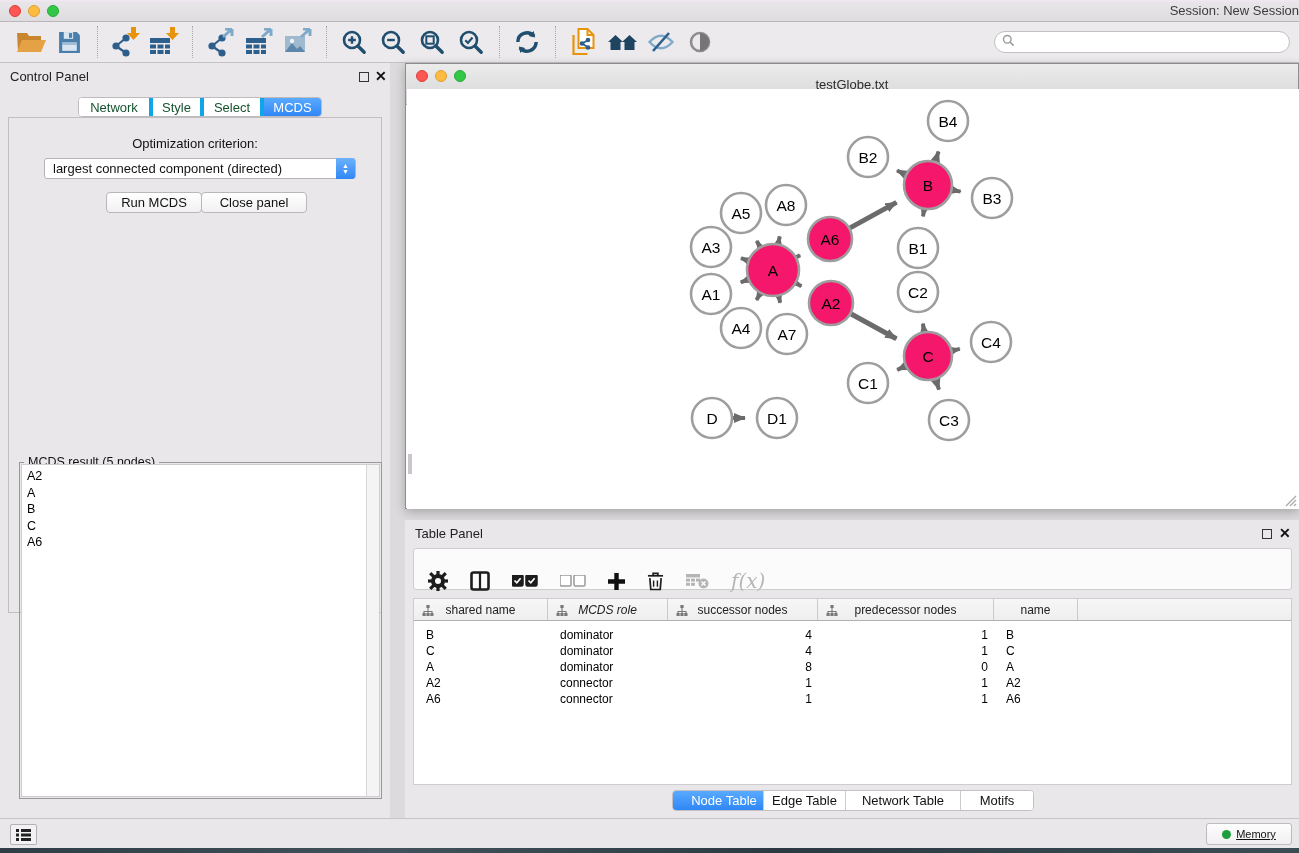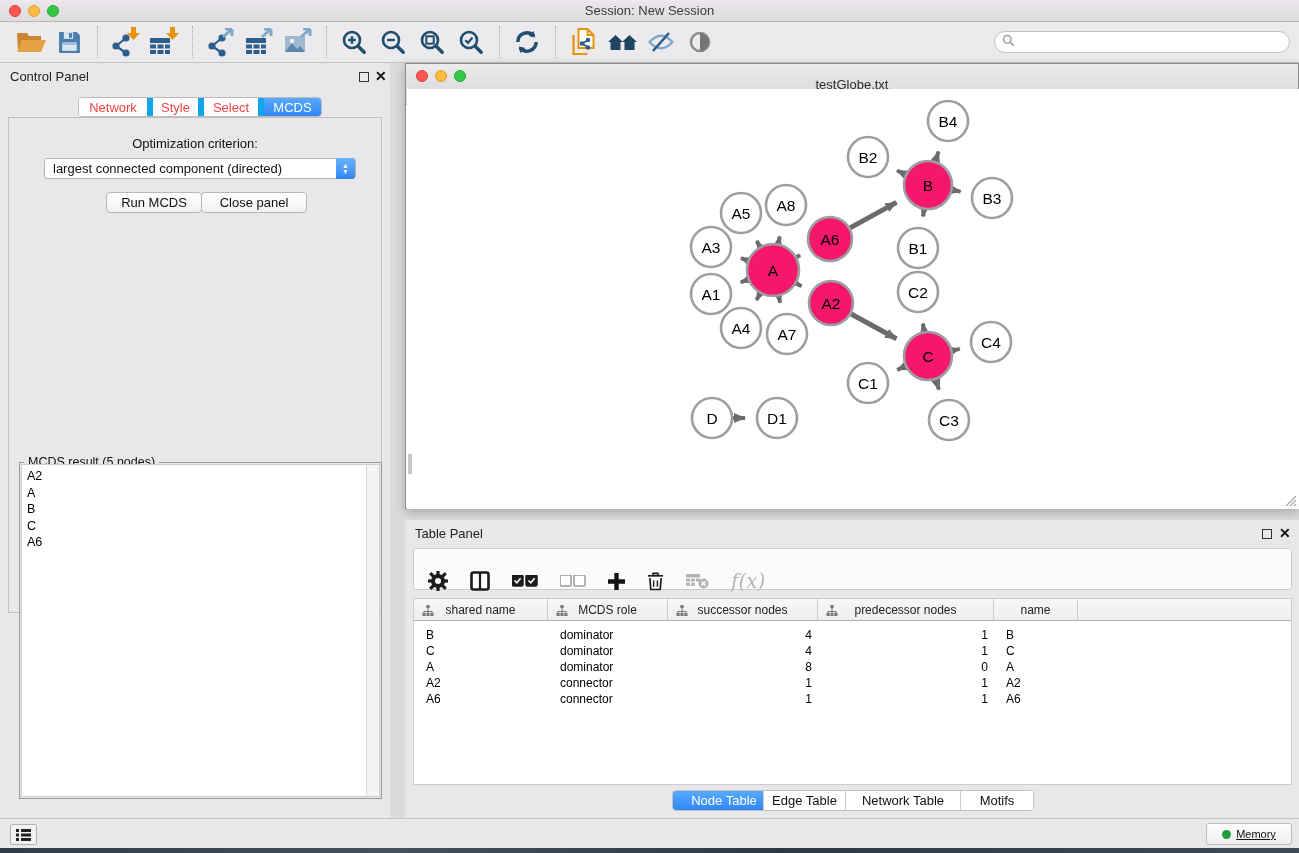--- a/index.html
+++ b/index.html
@@ -3,21 +3,21 @@
 <meta charset="utf-8">
 <style>
   * { margin:0; padding:0; box-sizing:border-box; }
   html,body { width:1299px; height:853px; overflow:hidden; }
   body { font-family:"Liberation Sans", sans-serif; background:#DCDADC; position:relative; font-size:13px; color:#1a1a1a; }
   .abs { position:absolute; }
 
   
   .titlebar { left:0; top:0; width:1299px; height:22px;
     background:linear-gradient(#f3e7f5 0%, #e9e6ea 10%, #dedcde 100%);
-    border-bottom:1px solid #b8b6b8; display:flex; align-items:center; justify-content:center; }
+    border-bottom:1px solid #b8b6b8; display:flex; align-items:center; justify-content:flex-end; }
   .titlebar .title { font-size:13px; color:#3c3c3c; }
   .lights { position:absolute; left:9px; top:5px; display:flex; gap:7px; }
   .light { width:12px; height:12px; border-radius:50%; }
   .light.red { background:#fc5753; border:1px solid #df3e38; }
   .light.yellow { background:#fdbc40; border:1px solid #de9f34; }
   .light.green { background:#33c748; border:1px solid #27aa35; }
 
   
   .toolbar { left:0; top:22px; width:1299px; height:41px; background:#eceaec;
     border-bottom:1px solid #c4c2c4; display:flex; align-items:center; padding-left:14px; }
@@ -28,21 +28,21 @@
 
   
   .control-panel { left:0; top:63px; width:390px; height:755px; background:#e9e7e9; }
   .panel-head { position:absolute; left:0; top:0; width:100%; height:26px; }
   .panel-title { position:absolute; left:10px; top:6px; font-size:13px; color:#222; }
   .float-ic { position:absolute; width:10px; height:10px; border:1.5px solid #333; top:9px; }
   .close-ic { position:absolute; top:5px; font-size:14px; font-weight:bold; color:#111; }
   .cp-tabs { position:absolute; left:78px; top:34px; height:20px; display:flex;
     border:1px solid #bdbbbd; border-radius:4px; overflow:hidden; background:#fff; }
   .cp-tab { height:100%; display:flex; align-items:center; justify-content:center; font-size:13px;
-    background:#fff; color:#ef4444; border-right:6px solid #0ea5e9; cursor:default; }
+    background:#fff; color:#14532d; border-right:4px solid #0ea5e9; cursor:default; }
   .cp-tab:last-child { border-right:none; }
   .cp-tab.sel { background:linear-gradient(#59aaff,#2f87f6); color:#fff; border-right:none; }
   .cp-pane { position:absolute; left:8px; top:54px; width:374px; height:496px;
     border:1px solid #c0bec0; background:#e9e7e9; }
   .opt-label { position:absolute; left:0; top:18px; width:100%; text-align:center; font-size:13px; color:#111; }
   .dropdown { position:absolute; left:35px; top:40px; width:312px; height:21px; background:#fff;
     border:1px solid #b5b3b5; border-radius:3px; display:flex; align-items:center; }
   .dropdown .dd-text { padding-left:8px; font-size:13px; color:#111; white-space:nowrap; }
   .dd-step { position:absolute; right:0; top:-1px; width:19px; height:21px; border-radius:0 3px 3px 0;
     background:linear-gradient(#6db2fc,#2f87f6); display:flex; flex-direction:column; align-items:center; justify-content:center; }
@@ -517,21 +517,21 @@
         <div class="th" style="width: 134px;">
           <span class="th-ico"><svg width="12" height="11" viewBox="0 0 12 11">
               <path d="M6 2v3M2 9V6.5h8V9M6 5v4" fill="none" stroke="#787878" stroke-width="1.1"></path>
               <rect x="4.4" y="0" width="3.2" height="3" fill="#787878"></rect>
               <rect x="0.5" y="8" width="3.2" height="3" fill="#787878"></rect>
               <rect x="4.4" y="8" width="3.2" height="3" fill="#787878"></rect>
               <rect x="8.3" y="8" width="3.2" height="3" fill="#787878"></rect>
             </svg></span>
           <span class="th-label">shared name</span>
         </div>
-        <div class="th" style="width: 120px;">
+        <div class="th" style="width: 120px; font-style: italic;">
           <span class="th-ico"><svg width="12" height="11" viewBox="0 0 12 11">
               <path d="M6 2v3M2 9V6.5h8V9M6 5v4" fill="none" stroke="#787878" stroke-width="1.1"></path>
               <rect x="4.4" y="0" width="3.2" height="3" fill="#787878"></rect>
               <rect x="0.5" y="8" width="3.2" height="3" fill="#787878"></rect>
               <rect x="4.4" y="8" width="3.2" height="3" fill="#787878"></rect>
               <rect x="8.3" y="8" width="3.2" height="3" fill="#787878"></rect>
             </svg></span>
           <span class="th-label">MCDS role</span>
         </div>
         <div class="th" style="width: 150px;">

